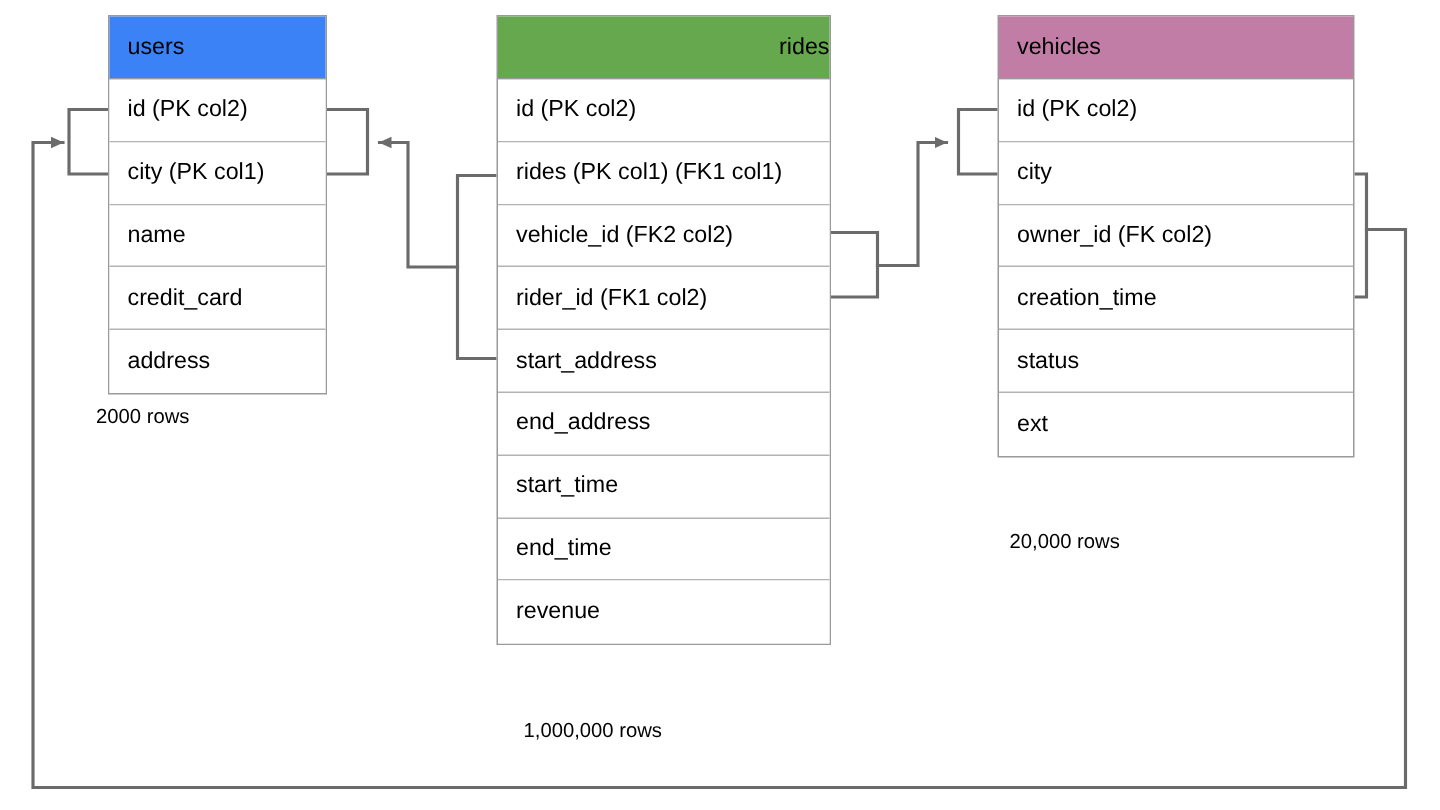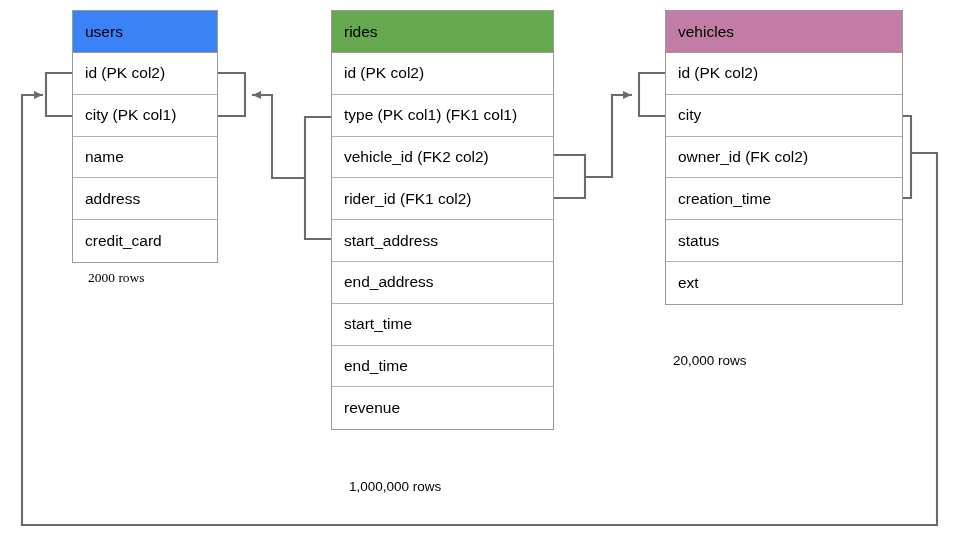--- a/index.html
+++ b/index.html
@@ -51,21 +51,21 @@
     font-size:13.5px;
     color:#000000;
     white-space:nowrap;
   }
 
   
   #tbl-users   {left:72px; top:10px; width:146px;}
   #tbl-rides   {left:331px;top:10px; width:223px;}
   #tbl-vehicles{left:665px;top:10px; width:238px;}
 
-  #lbl-users   {left:88px; top:270px;font-family:Liberation Serif, serif;}
+  #lbl-users   {left:64px; top:270px;}
   #lbl-rides   {left:349px;top:479px;}
   #lbl-vehicles{left:673px;top:353px;}
 </style>
 </head>
 <body>
 
 <div id="canvas">
 
   <svg id="wires" viewBox="0 0 960 540" xmlns="http://www.w3.org/2000/svg">
     <defs>
@@ -106,37 +106,37 @@
     <div class="t-row">
       <span>id (PK col2)</span>
     </div>
     <div class="t-row">
       <span>city (PK col1)</span>
     </div>
     <div class="t-row">
       <span>name</span>
     </div>
     <div class="t-row">
-      <span>address</span>
+      <span>credit_card</span>
     </div>
     <div class="t-row">
-      <span>credit_card</span>
+      <span>address</span>
     </div>
   </div>
   <div class="rows-label" id="lbl-users">2000 rows</div>
 
   <div class="table-box" id="tbl-rides">
-    <div class="t-header" style="background:#66A84D;">
+    <div class="t-header" style="background:#66A84D;justify-content:flex-end;">
       <span>rides</span>
     </div>
     <div class="t-row">
       <span>id (PK col2)</span>
     </div>
     <div class="t-row">
-      <span>type (PK col1) (FK1 col1)</span>
+      <span>rides (PK col1) (FK1 col1)</span>
     </div>
     <div class="t-row">
       <span>vehicle_id (FK2 col2)</span>
     </div>
     <div class="t-row">
       <span>rider_id (FK1 col2)</span>
     </div>
     <div class="t-row">
       <span>start_address</span>
     </div>

